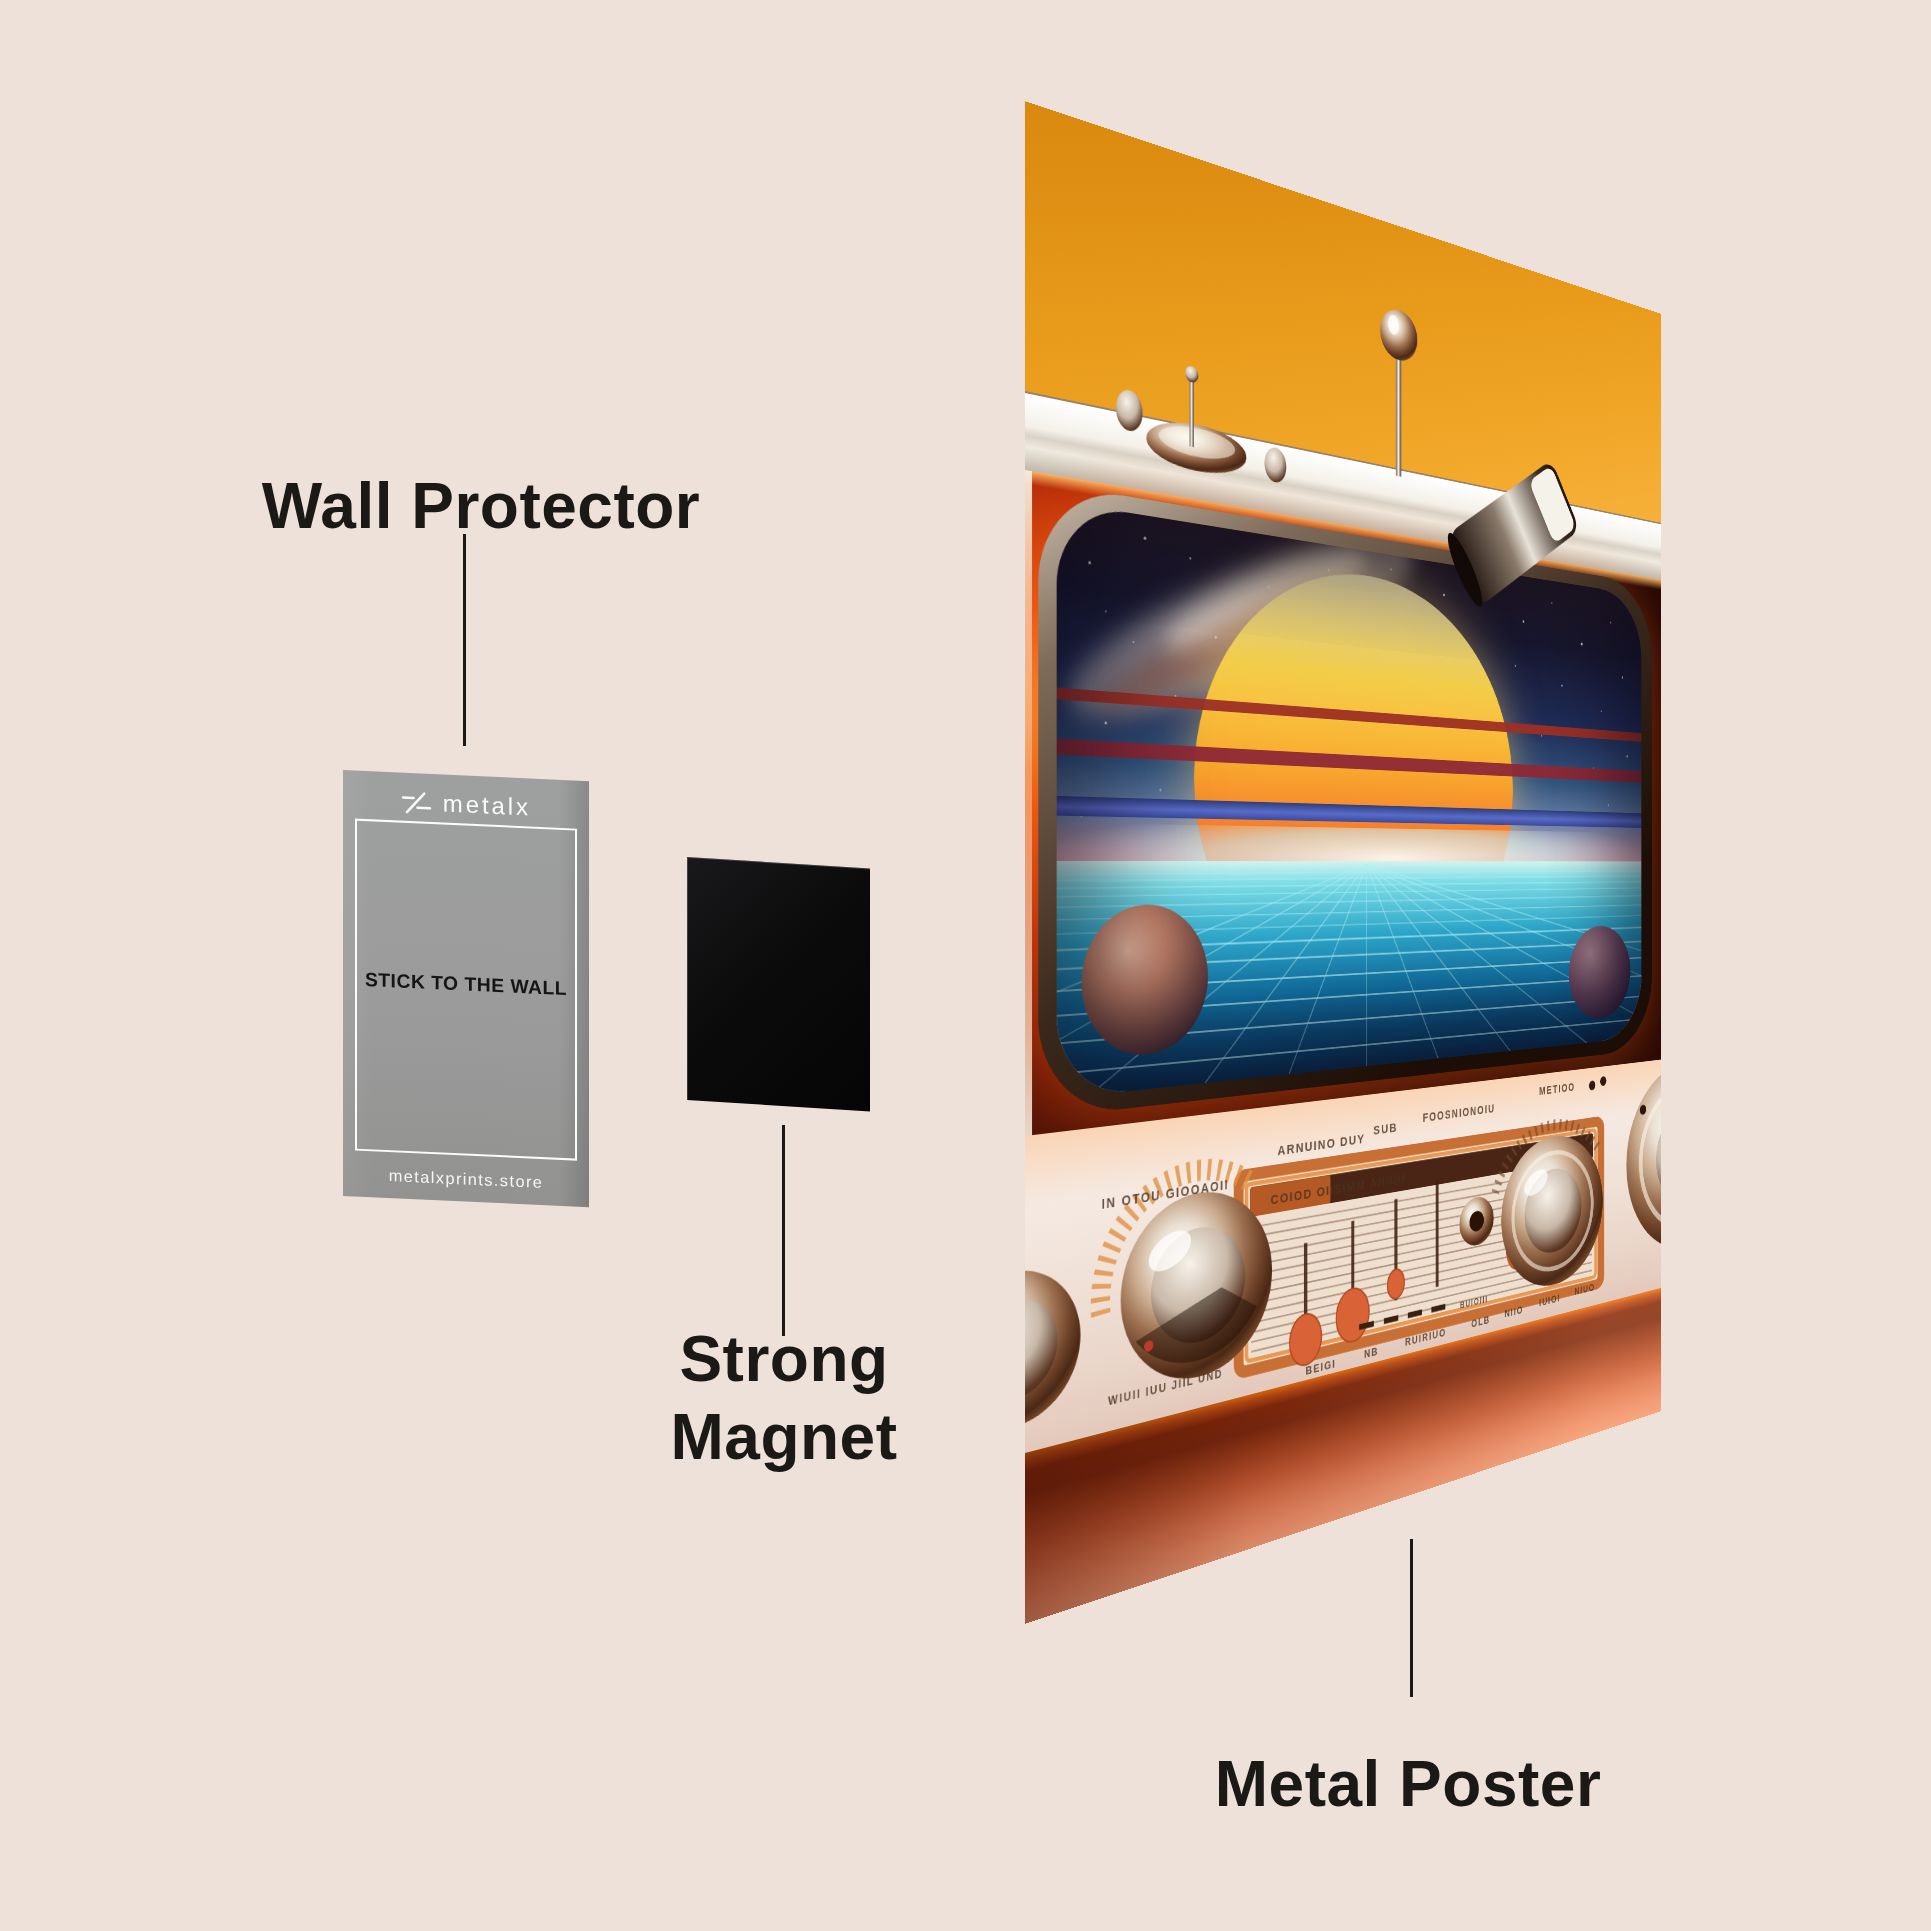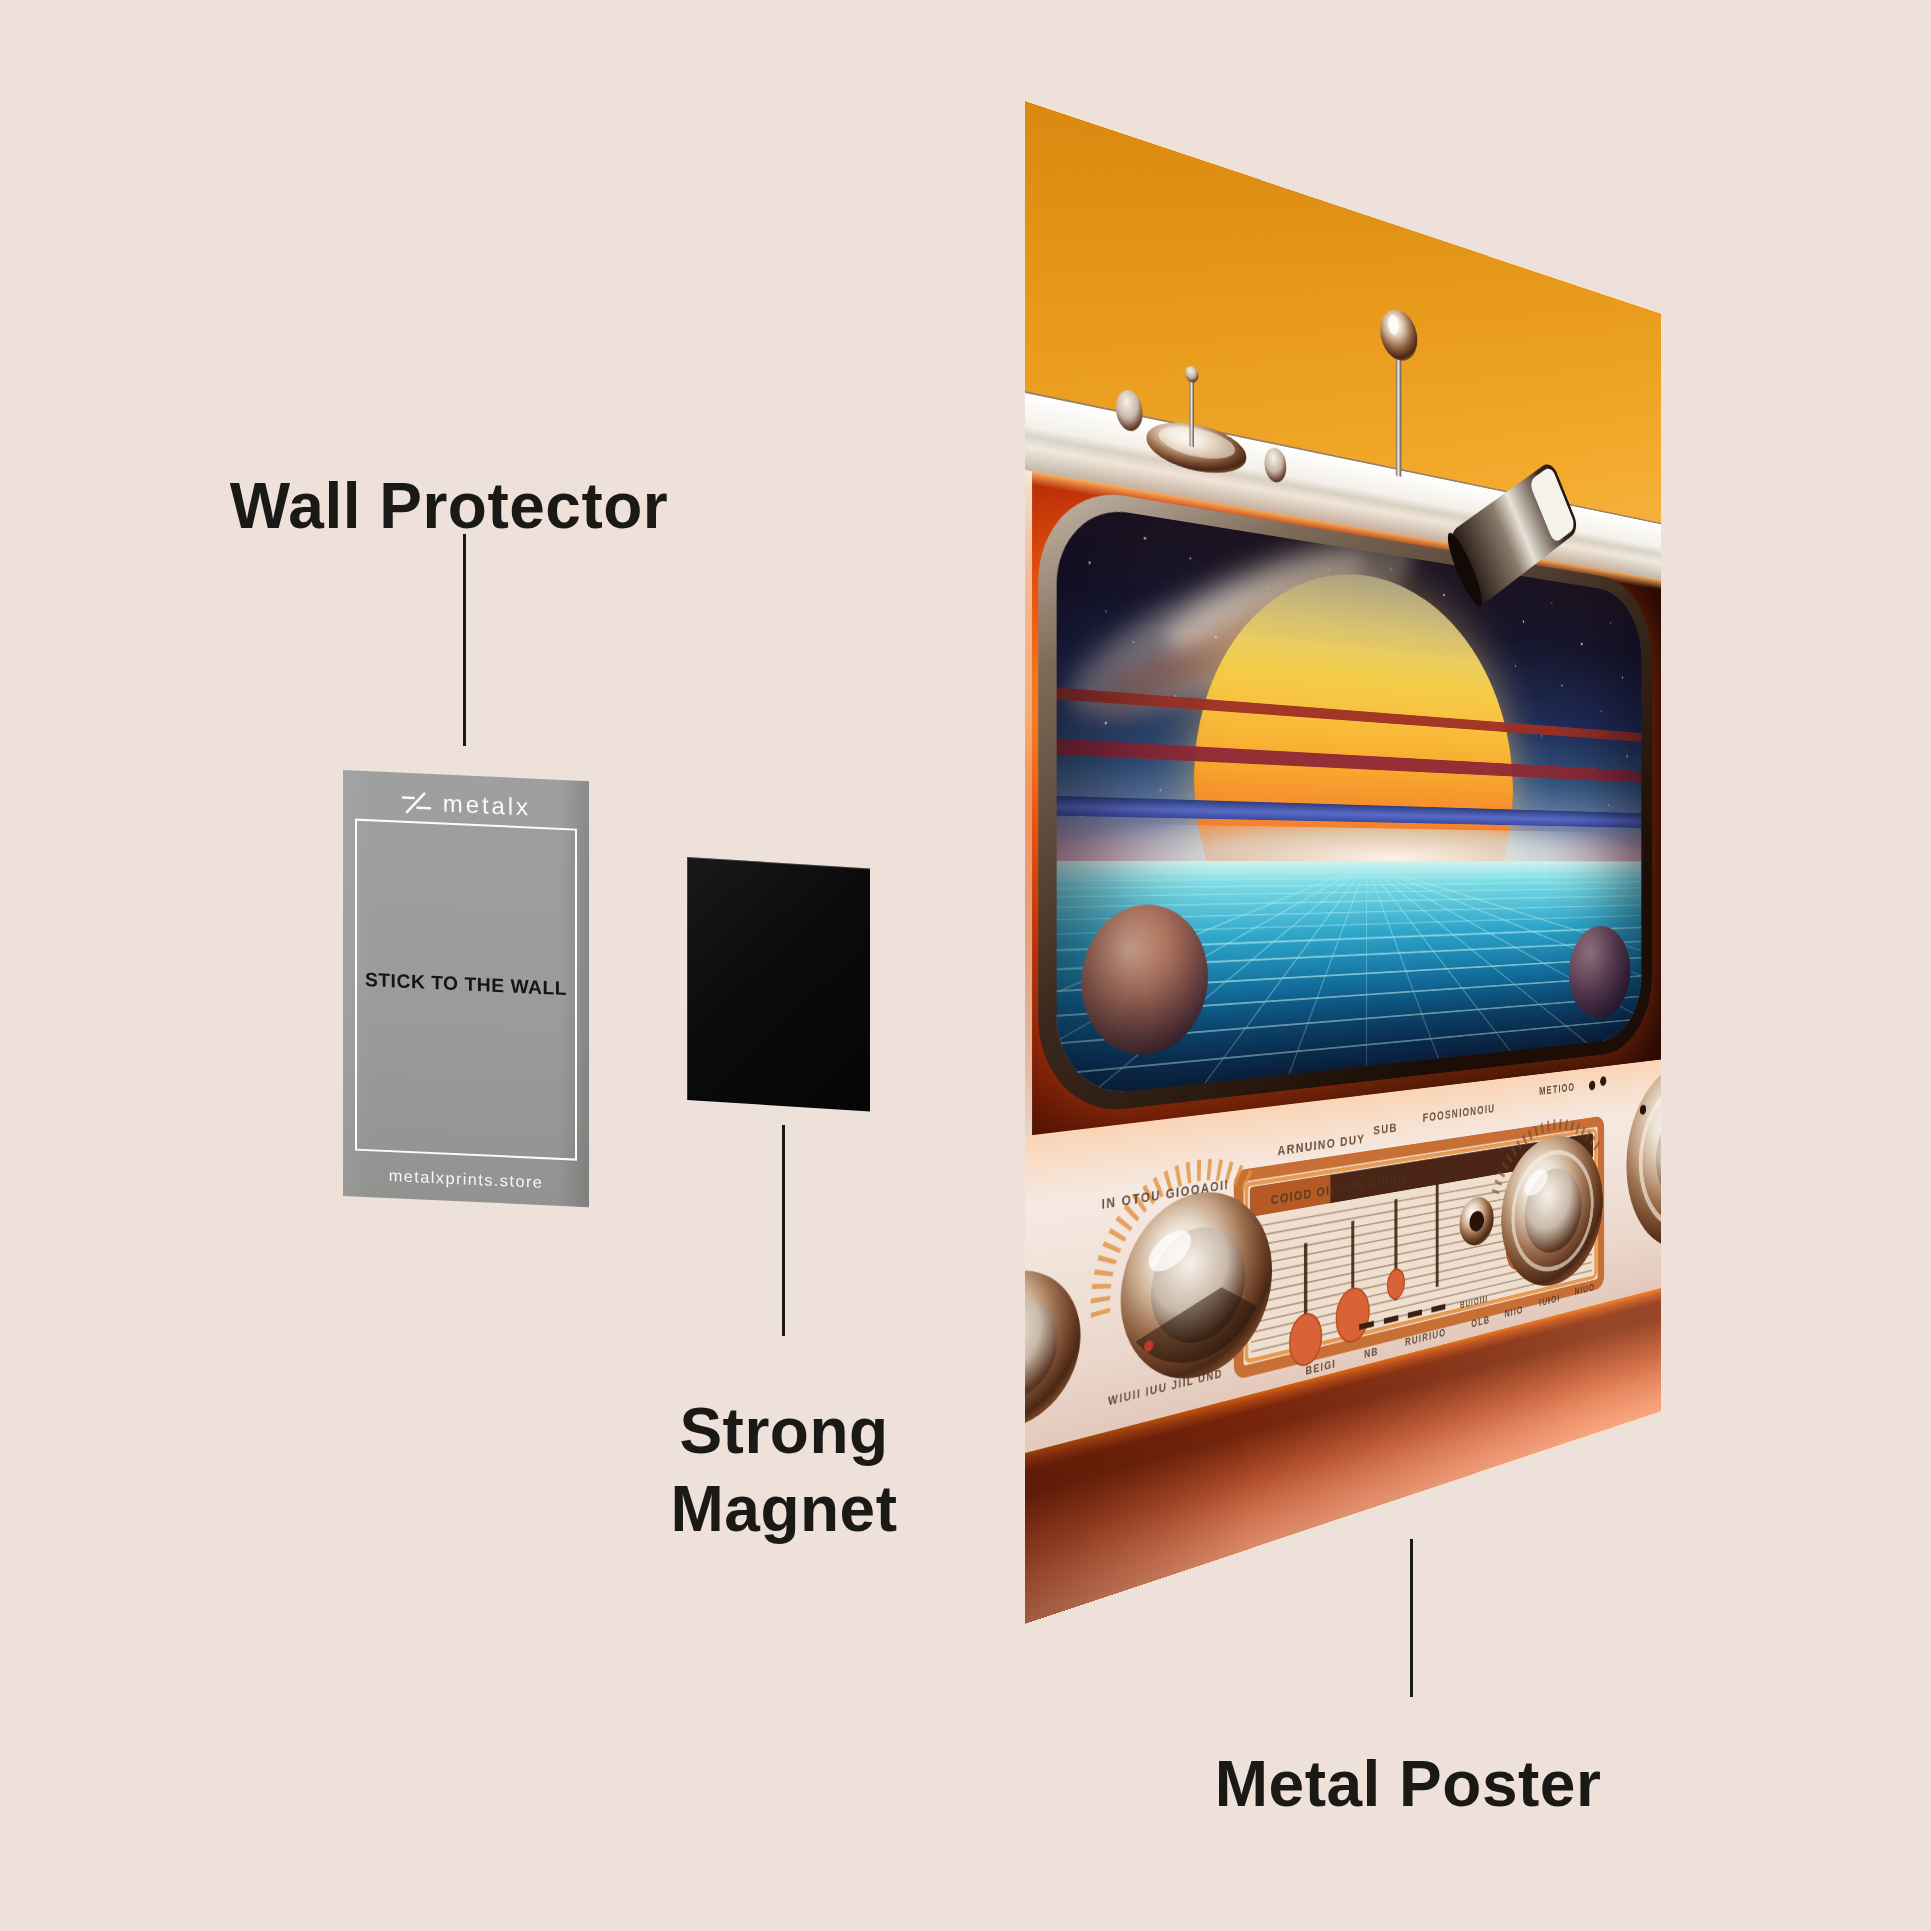--- a/index.html
+++ b/index.html
@@ -5,22 +5,22 @@
   html,body{margin:0;padding:0;}
   body{
     width:1931px;height:1931px;position:relative;overflow:hidden;
     background:#EDE1DA;
     font-family:"Liberation Sans", sans-serif;
   }
   .big-label{
     position:absolute;color:#1B1916;font-weight:700;font-size:64px;
     letter-spacing:0.5px;text-align:center;line-height:1.22;width:618px;
   }
-  #label-wall{left:140px;top:467px;}
-  #label-magnet{left:475px;top:1392px;}
+  #label-wall{left:172px;top:467px;}
+  #label-magnet{left:475px;top:1320px;}
   #label-poster{left:1099px;top:1701px;margin-top:44px;}
   .leader{position:absolute;width:2.9px;background:#1B1916;}
   #line-wall{left:463px;top:534px;height:212px;}
   #line-magnet{left:782px;top:1125px;height:211px;}
   #line-poster{left:1410px;top:1539px;height:158px;}
 
   
   #card{
     position:absolute;left:343px;top:770px;width:246px;height:426px;
     background:linear-gradient(180deg,#9EA09F 0%,#9A9B9A 55%,#929391 100%);

